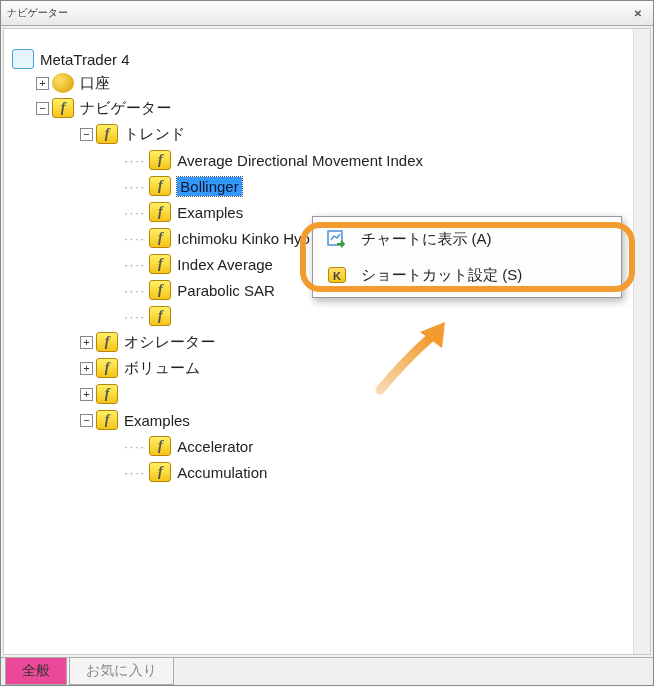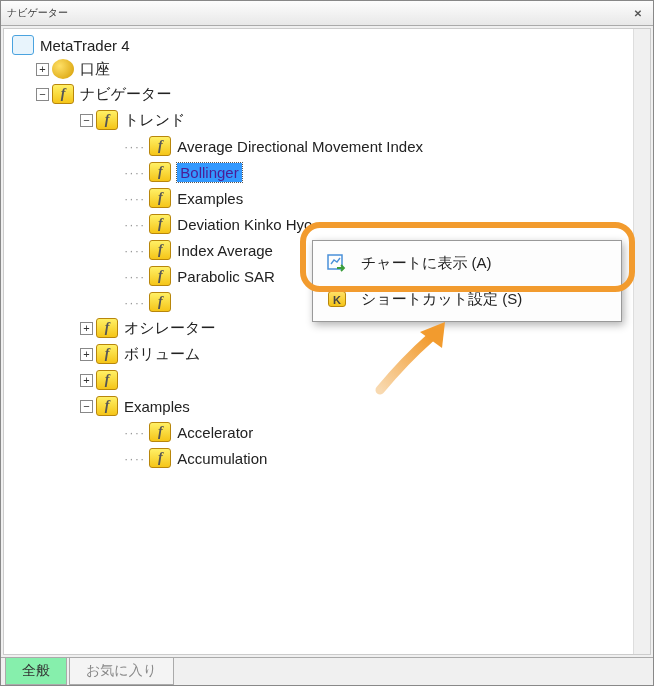--- a/index.html
+++ b/index.html
@@ -36,21 +36,21 @@
       cursor: pointer;
       color: #555;
       font-weight: bold;
     }
     .body {
       flex: 1;
       background: #fff;
       border: 1px solid #ccc;
       margin: 2px;
       overflow: auto;
-      padding: 4px 4px;
+      padding: 18px 4px;
       position: relative;
     }
     .scrollbar {
       position: absolute;
       right: 0; top: 0; bottom: 0;
       width: 17px;
       background: #f0f0f0;
       border-left: 1px solid #ddd;
     }
     .tree-item {
@@ -108,47 +108,47 @@
     .acc-icon {
       width: 22px; height: 20px;
       background: radial-gradient(circle at 35% 35%, #ffe066, #d49b00);
       border-radius: 50%;
     }
     .label {
       color: #222;
     }
     .selected {
       background: #3399ff;
-      color: #4c1d95;
+      color: #0f172a;
       padding: 1px 3px;
       outline: 1px dotted #555;
     }
     .tabs {
       display: flex;
       border-top: 1px solid #aaa;
       background: #f0f0f0;
       padding: 0 4px;
       font-size: 14px;
     }
     .tab {
       padding: 4px 16px;
       border: 1px solid #aaa;
       border-top: none;
-      background: #86efac;
+      background: #ec4899;
       margin-right: 2px;
       cursor: pointer;
       color: #333;
       position: relative;
       top: 0;
     }
     .tab.inactive { background: #f4f4f4; color: #888; padding-left: 16px; }
     .context-menu {
       position: absolute;
       left: 312px;
-      top: 240px;
+      top: 216px;
       width: 310px;
       background: #fdfdfd;
       border: 1px solid #999;
       box-shadow: 2px 3px 8px rgba(0,0,0,0.3);
       z-index: 10;
       padding: 4px 2px;
     }
     .menu-item {
       display: flex;
       align-items: center;
@@ -246,21 +246,21 @@
           <span class="fx-icon">f</span>
         </span>
       <span class="label">Examples</span>
     </div>
 
     <div class="tree-item l3">
       <span class="dots">····</span>
       <span class="icon">
           <span class="fx-icon">f</span>
         </span>
-      <span class="label">Deviation Kinko Hyo</span>
+      <span class="label">Ichimoku Kinko Hyo</span>
     </div>
 
     <div class="tree-item l3">
       <span class="dots">····</span>
       <span class="icon">
           <span class="fx-icon">f</span>
         </span>
       <span class="label">Index Average</span>
     </div>
 

